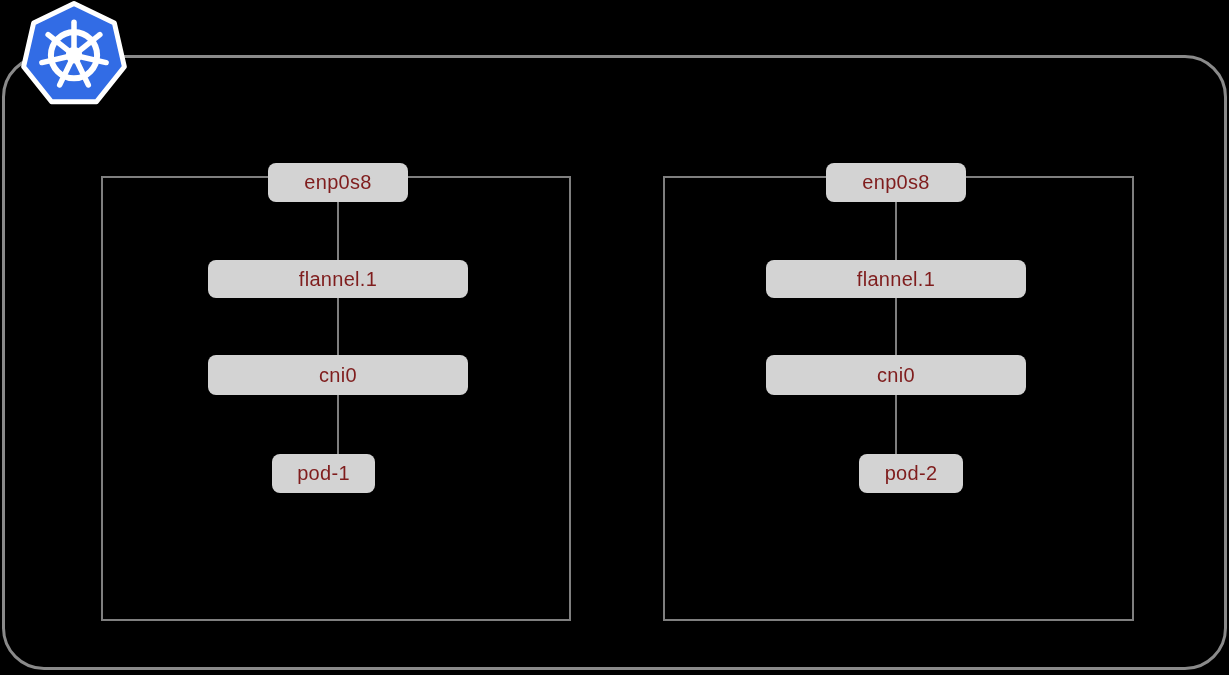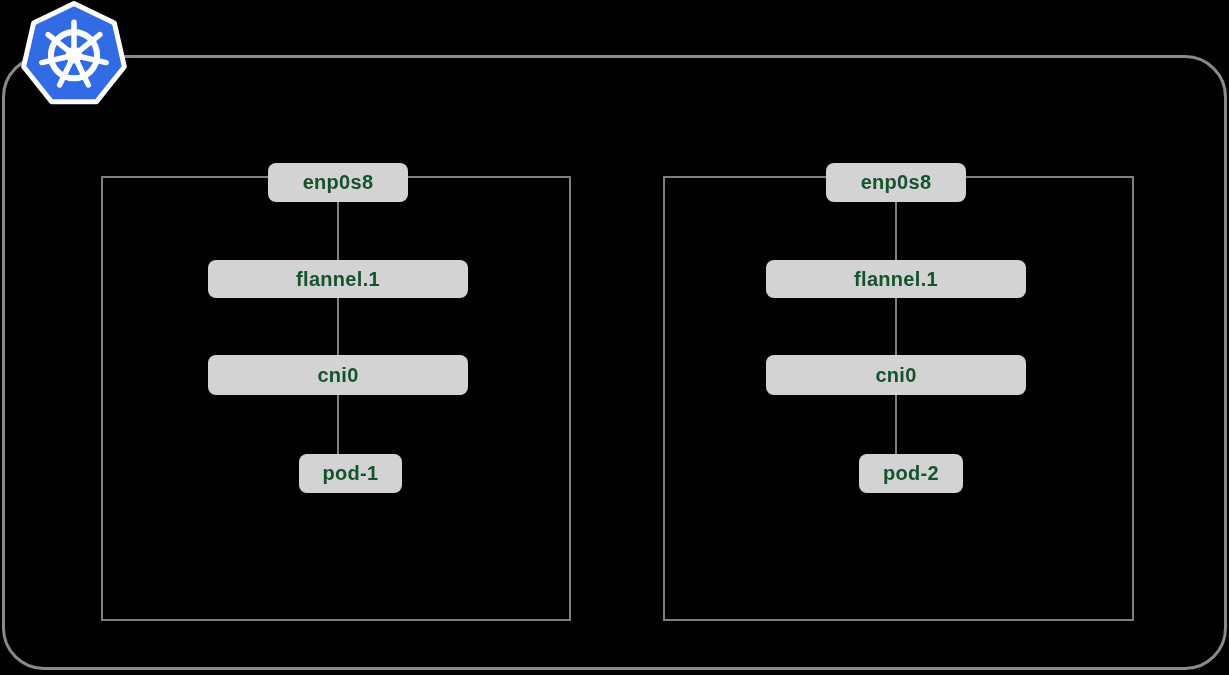--- a/index.html
+++ b/index.html
@@ -51,33 +51,33 @@
     background: #7f7f7f;
     z-index: 1;
   }
   .conn-left  { left: 337px; top: 185px; height: 285px; }
   .conn-right { left: 895px; top: 185px; height: 285px; }
   .iface-box {
     position: absolute;
     box-sizing: border-box;
     background: #d3d3d3;
     border-radius: 8px;
-    color: #14532d;
-    font-weight: bold;
+    color: #7f1d1d;
+    font-weight: normal;
     font-size: 20px;
     letter-spacing: 0.3px;
     display: flex;
     align-items: center;
     justify-content: center;
     z-index: 2;
   }
   .l-nic     { left: 268px; top: 163px; width: 140px; height: 39px; }
   .l-vxlan   { left: 208px; top: 260px; width: 260px; height: 38px; }
   .l-bridge  { left: 208px; top: 355px; width: 260px; height: 40px; }
-  .l-pod     { left: 299px; top: 454px; width: 103px; height: 39px; }
+  .l-pod     { left: 272px; top: 454px; width: 103px; height: 39px; }
   .r-nic     { left: 826px; top: 163px; width: 140px; height: 39px; }
   .r-vxlan   { left: 766px; top: 260px; width: 260px; height: 38px; }
   .r-bridge  { left: 766px; top: 355px; width: 260px; height: 40px; }
   .r-pod     { left: 859px; top: 454px; width: 104px; height: 39px; }
 </style>
 </head>
 <body>
 
 <div class="stage">
 

